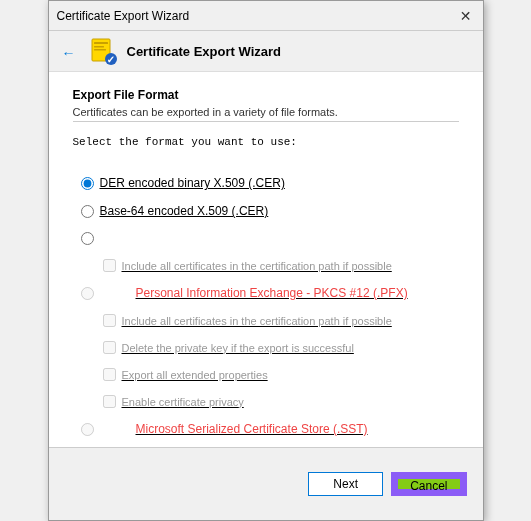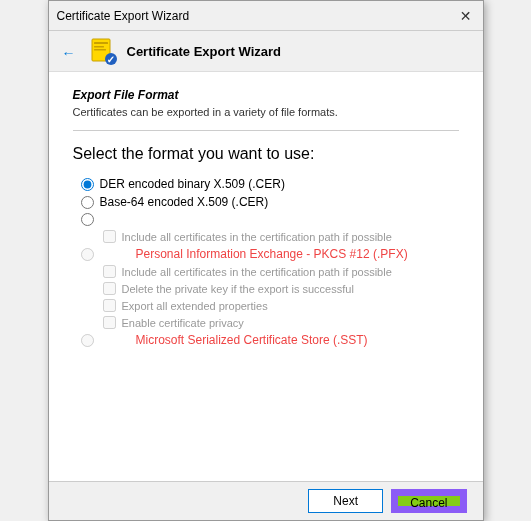--- a/index.html
+++ b/index.html
@@ -87,41 +87,42 @@
       flex: 1;
       display: flex;
       flex-direction: column;
       padding: 16px 24px;
       overflow: auto;
     }
     .section-title {
       font-weight: 700;
       font-size: 12px;
       margin-bottom: 4px;
-      font-style: italic;
     }
     .section-description {
       font-size: 11px;
       color: #333;
-      margin-bottom: 12px;
+      margin-bottom: 3px;
     }
     .divider {
       border: none;
       border-top: 1px solid #ccc;
       margin-bottom: 14px;
     }
     .format-prompt {
-      font-size: 16px;
-      margin-bottom: 12px;
+      font-size: 11px;
+      margin-bottom: 26px;
+      font-family: Liberation Mono, monospace;
     }
     .option-group {
       display: flex;
       flex-direction: column;
-      gap: 0;
+      gap: 10px;
       padding-left: 8px;
+      text-decoration: underline;
     }
     .radio-option {
       display: flex;
       align-items: center;
       gap: 6px;
       padding: 2px 0;
     }
     .radio-option input[type="radio"] {
       margin: 0;
       cursor: pointer;
@@ -149,21 +150,21 @@
     }
     .checkbox-option label {
       font-size: 11px;
       color: #999;
       cursor: pointer;
     }
     .footer {
       display: flex;
       justify-content: flex-end;
       align-items: flex-end;
-      padding: 7px 16px;
+      padding: 24px 16px;
       border-top: 1px solid #ccc;
       gap: 8px;
       flex-shrink: 0;
       background: #f0f0f0;
     }
     .btn {
       min-width: 75px;
       height: 24px;
       padding: 0 12px;
       font-size: 12px;

